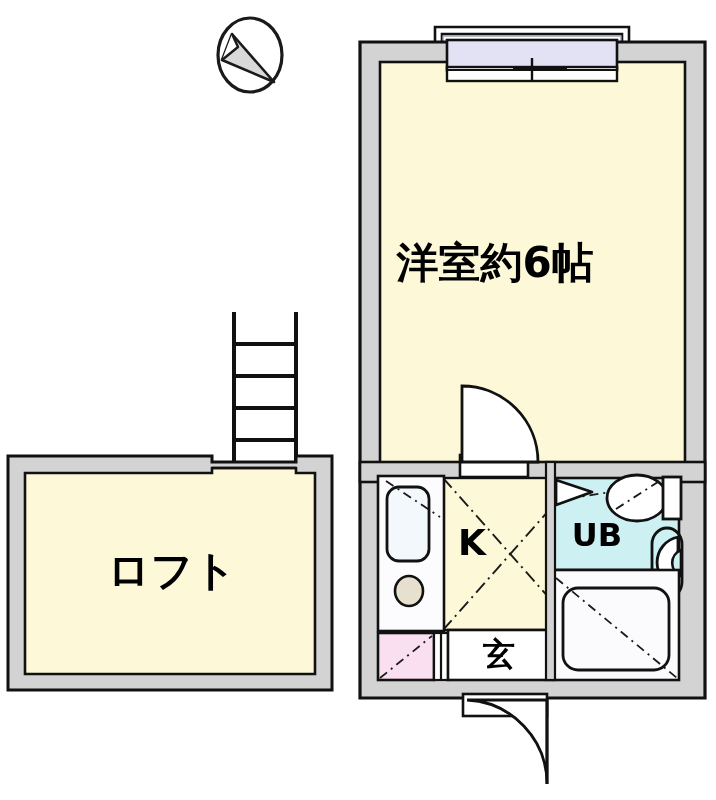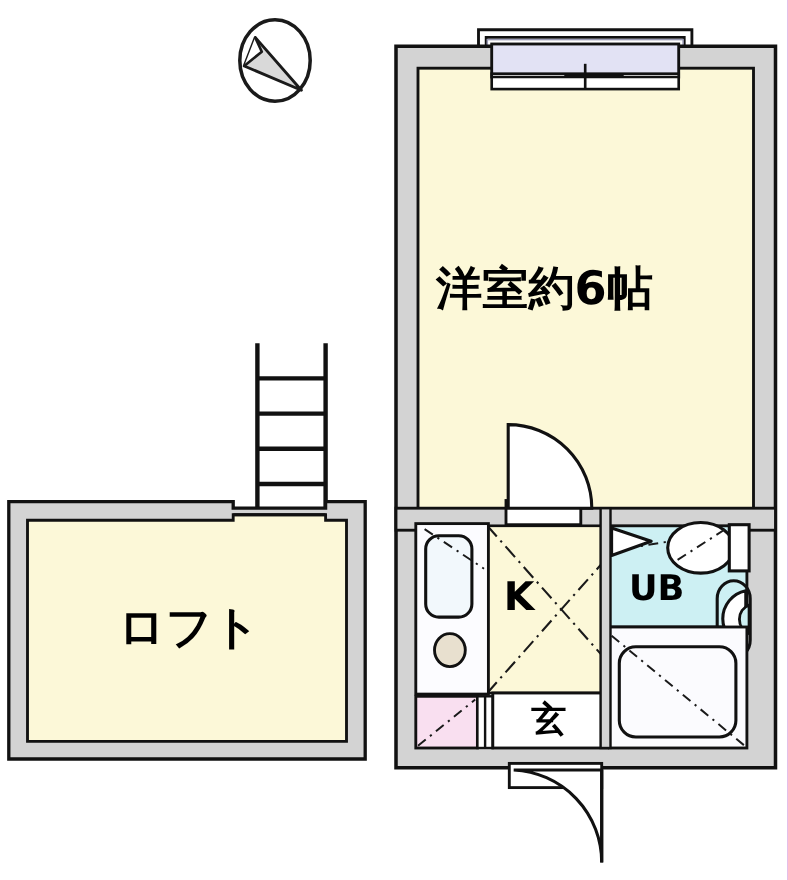--- a/index.html
+++ b/index.html
@@ -4,21 +4,21 @@
 <style>
   html,body{margin:0;padding:0;background:#ffffff;}
   body{
     width:716px;height:800px;
     font-family:"Liberation Sans","DejaVu Sans",sans-serif;
     overflow:hidden;
   }
   #plan{
     position:relative;
     width:716px;height:800px;
-    background:#a21caf;
+    background:#c2410c;
   }
   #plan svg{display:block;}
   .lbl{
     font-family:"DejaVu Sans","Liberation Sans",sans-serif;
     font-weight:700;
     fill:#000000;
     dominant-baseline:middle;
     text-anchor:middle;
     white-space:pre;
   }

